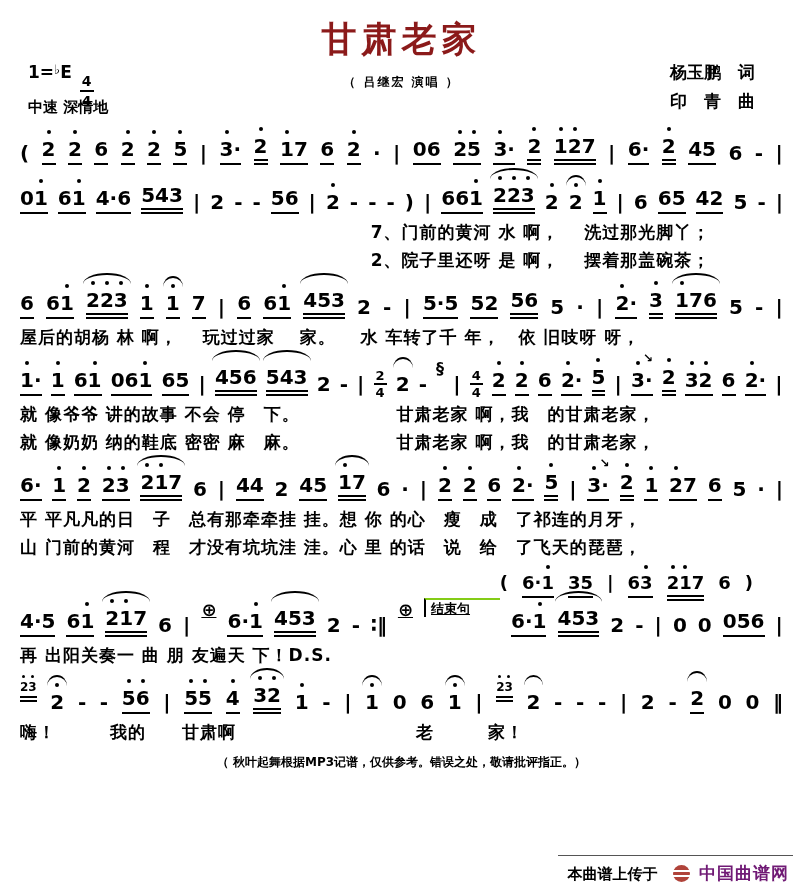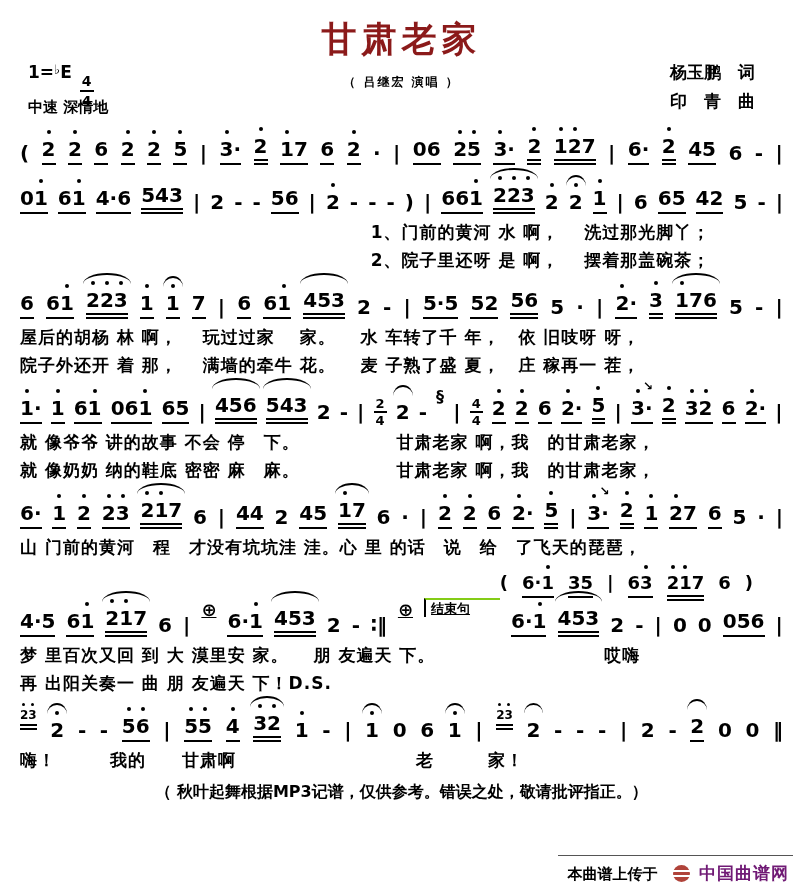--- a/index.html
+++ b/index.html
@@ -45,21 +45,21 @@
   .endlabel{font-size:13px;border-top:2px solid #84cc16;border-left:2px solid #000;
         padding:2px 30px 0 5px;transform:translateY(-20px);}
   .slide{position:absolute;top:-17px;left:55%;font-size:12px;}
   .bar{font-weight:bold;}
   .lyric{font-size:17px;font-weight:bold;padding:5px 4px 0;white-space:pre;letter-spacing:1px;}
   .lyr-ind{padding-left:46%;}
   .overlay{display:flex;justify-content:flex-end;gap:14px;padding:14px 34px 0 0;
            font-size:18px;font-weight:bold;}
   .overlay ~ .notes{padding-top:6px;text-decoration:underline;}
   
-  .footnote{text-align:center;font-size:16px;font-weight:bold;padding-top:10px;}
+  .footnote{text-align:center;font-size:12px;font-weight:bold;padding-top:10px;}
   .sitebar{position:absolute;right:10px;bottom:6px;font-size:15px;font-weight:bold;
            border-top:1px solid #555;padding:6px 4px 4px 10px;}
   .logo-icon{display:inline-block;width:17px;height:17px;border-radius:50%;
       margin:0 4px -3px 10px;
       background:linear-gradient(#b0433a 0 30%,#fff 30% 40%,#b0433a 40% 60%,#fff 60% 70%,#b0433a 70% 100%);}
   .sitename{color:#701a75;font-size:17px;letter-spacing:1px;}
 </style>
 </head>
 <body>
 
@@ -136,21 +136,21 @@
           <span class="tok hasarc"><span class="arcline"></span><span class="tbody"><span class="ch">2<span class="dot"></span></span></span></span>
           <span class="tok"><span class="tbody u1"><span class="ch">1<span class="dot"></span></span></span></span>
           <span class="tok bar"><span class="tbody"><span class="ch">|</span></span></span>
           <span class="tok"><span class="tbody"><span class="ch">6</span></span></span>
           <span class="tok"><span class="tbody u1"><span class="ch">6</span><span class="ch">5</span></span></span>
           <span class="tok"><span class="tbody u1"><span class="ch">4</span><span class="ch">2</span></span></span>
           <span class="tok"><span class="tbody"><span class="ch">5</span></span></span>
           <span class="tok"><span class="tbody"><span class="ch">-</span></span></span>
           <span class="tok bar"><span class="tbody"><span class="ch">|</span></span></span>
         </div>
-        <div class="lyric lyr-ind">1、门前的黄河 水 啊，　 洗过那光脚丫；</div>
+        <div class="lyric lyr-ind">7、门前的黄河 水 啊，　 洗过那光脚丫；</div>
         <div class="lyric lyr-ind">2、院子里还呀 是 啊，　 摆着那盖碗茶；</div>
       </div>
       <div class="system">
         <div class="notes">
           <span class="tok"><span class="tbody u1"><span class="ch">6</span></span></span>
           <span class="tok"><span class="tbody u1"><span class="ch">6</span><span class="ch">1<span class="dot"></span></span></span></span>
           <span class="tok hasarc"><span class="arcline"></span><span class="tbody u2"><span class="ch">2<span class="dot"></span></span><span class="ch">2<span class="dot"></span></span><span class="ch">3<span class="dot"></span></span></span></span>
           <span class="tok"><span class="tbody u1"><span class="ch">1<span class="dot"></span></span></span></span>
           <span class="tok hasarc"><span class="arcline"></span><span class="tbody u1"><span class="ch">1<span class="dot"></span></span></span></span>
           <span class="tok"><span class="tbody u1"><span class="ch">7</span></span></span>
@@ -168,21 +168,20 @@
           <span class="tok"><span class="tbody"><span class="ch">·</span></span></span>
           <span class="tok bar"><span class="tbody"><span class="ch">|</span></span></span>
           <span class="tok"><span class="tbody u1"><span class="ch">2<span class="dot"></span></span><span class="ch">·</span></span></span>
           <span class="tok"><span class="tbody u2"><span class="ch">3<span class="dot"></span></span></span></span>
           <span class="tok hasarc"><span class="arcline"></span><span class="tbody u2"><span class="ch">1<span class="dot"></span></span><span class="ch">7</span><span class="ch">6</span></span></span>
           <span class="tok"><span class="tbody"><span class="ch">5</span></span></span>
           <span class="tok"><span class="tbody"><span class="ch">-</span></span></span>
           <span class="tok bar"><span class="tbody"><span class="ch">|</span></span></span>
         </div>
         <div class="lyric">屋后的胡杨 林 啊，　 玩过过家　 家。　 水 车转了千 年，　依 旧吱呀 呀，</div>
-        <div class="lyric">院子外还开 着 那，　 满墙的牵牛 花。　 麦 子熟了盛 夏，　庄 稼再一 茬，</div>
       </div>
       <div class="system">
         <div class="notes">
           <span class="tok"><span class="tbody u1"><span class="ch">1<span class="dot"></span></span><span class="ch">·</span></span></span>
           <span class="tok"><span class="tbody u1"><span class="ch">1<span class="dot"></span></span></span></span>
           <span class="tok"><span class="tbody u1"><span class="ch">6</span><span class="ch">1<span class="dot"></span></span></span></span>
           <span class="tok"><span class="tbody u1"><span class="ch">0</span><span class="ch">6</span><span class="ch">1<span class="dot"></span></span></span></span>
           <span class="tok"><span class="tbody u1"><span class="ch">6</span><span class="ch">5</span></span></span>
           <span class="tok bar"><span class="tbody"><span class="ch">|</span></span></span>
           <span class="tok hasarc"><span class="arcline"></span><span class="tbody u2"><span class="ch">4</span><span class="ch">5</span><span class="ch">6</span></span></span>
@@ -242,20 +241,21 @@
           <span class="tok bar"><span class="tbody"><span class="ch">|</span></span></span>
           <span class="tok"><span class="slide">↘</span><span class="tbody u1"><span class="ch">3<span class="dot"></span></span><span class="ch">·</span></span></span>
           <span class="tok"><span class="tbody u2"><span class="ch">2<span class="dot"></span></span></span></span>
           <span class="tok"><span class="tbody u1"><span class="ch">1<span class="dot"></span></span></span></span>
           <span class="tok"><span class="tbody u1"><span class="ch">2<span class="dot"></span></span><span class="ch">7</span></span></span>
           <span class="tok"><span class="tbody u1"><span class="ch">6</span></span></span>
           <span class="tok"><span class="tbody"><span class="ch">5</span></span></span>
           <span class="tok"><span class="tbody"><span class="ch">·</span></span></span>
           <span class="tok bar"><span class="tbody"><span class="ch">|</span></span></span>
         </div>
+        <div class="lyric">平 平凡凡的日　子　总有那牵牵挂 挂。想 你 的心　瘦　成　了祁连的月牙，</div>
         <div class="lyric">山 门前的黄河　程　才没有坑坑洼 洼。心 里 的话　说　给　了飞天的琵琶，</div>
       </div>
       <div class="system">
         <div class="overlay">
           <span class="tok"><span class="tbody"><span class="ch">(</span></span></span>
           <span class="tok"><span class="tbody u1"><span class="ch">6</span><span class="ch">·</span><span class="ch">1<span class="dot"></span></span></span></span>
           <span class="tok"><span class="tbody u1"><span class="ch">3</span><span class="ch">5</span></span></span>
           <span class="tok bar"><span class="tbody"><span class="ch">|</span></span></span>
           <span class="tok"><span class="tbody u1"><span class="ch">6</span><span class="ch">3<span class="dot"></span></span></span></span>
           <span class="tok"><span class="tbody u2"><span class="ch">2<span class="dot"></span></span><span class="ch">1<span class="dot"></span></span><span class="ch">7</span></span></span>
@@ -279,21 +279,20 @@
           <span class="tok"><span class="tbody u1"><span class="ch">6</span><span class="ch">·</span><span class="ch">1<span class="dot"></span></span></span></span>
           <span class="tok hasarc"><span class="arcline"></span><span class="tbody u2"><span class="ch">4</span><span class="ch">5</span><span class="ch">3</span></span></span>
           <span class="tok"><span class="tbody"><span class="ch">2</span></span></span>
           <span class="tok"><span class="tbody"><span class="ch">-</span></span></span>
           <span class="tok bar"><span class="tbody"><span class="ch">|</span></span></span>
           <span class="tok"><span class="tbody"><span class="ch">0</span></span></span>
           <span class="tok"><span class="tbody"><span class="ch">0</span></span></span>
           <span class="tok"><span class="tbody u1"><span class="ch">0</span><span class="ch">5</span><span class="ch">6</span></span></span>
           <span class="tok bar"><span class="tbody"><span class="ch">|</span></span></span>
         </div>
-        <div class="lyric">梦 里百次又回 到 大 漠里安 家。　 朋 友遍天 下。　　　　　　　　　 哎嗨</div>
         <div class="lyric">再 出阳关奏一 曲 朋 友遍天 下！D.S.</div>
       </div>
       <div class="system">
         <div class="notes">
           <span class="tok grace"><span class="tbody u2"><span class="ch">2<span class="dot"></span></span><span class="ch">3<span class="dot"></span></span></span></span>
           <span class="tok hasarc"><span class="arcline"></span><span class="tbody"><span class="ch">2<span class="dot"></span></span></span></span>
           <span class="tok"><span class="tbody"><span class="ch">-</span></span></span>
           <span class="tok"><span class="tbody"><span class="ch">-</span></span></span>
           <span class="tok"><span class="tbody u1"><span class="ch">5<span class="dot"></span></span><span class="ch">6<span class="dot"></span></span></span></span>
           <span class="tok bar"><span class="tbody"><span class="ch">|</span></span></span>

